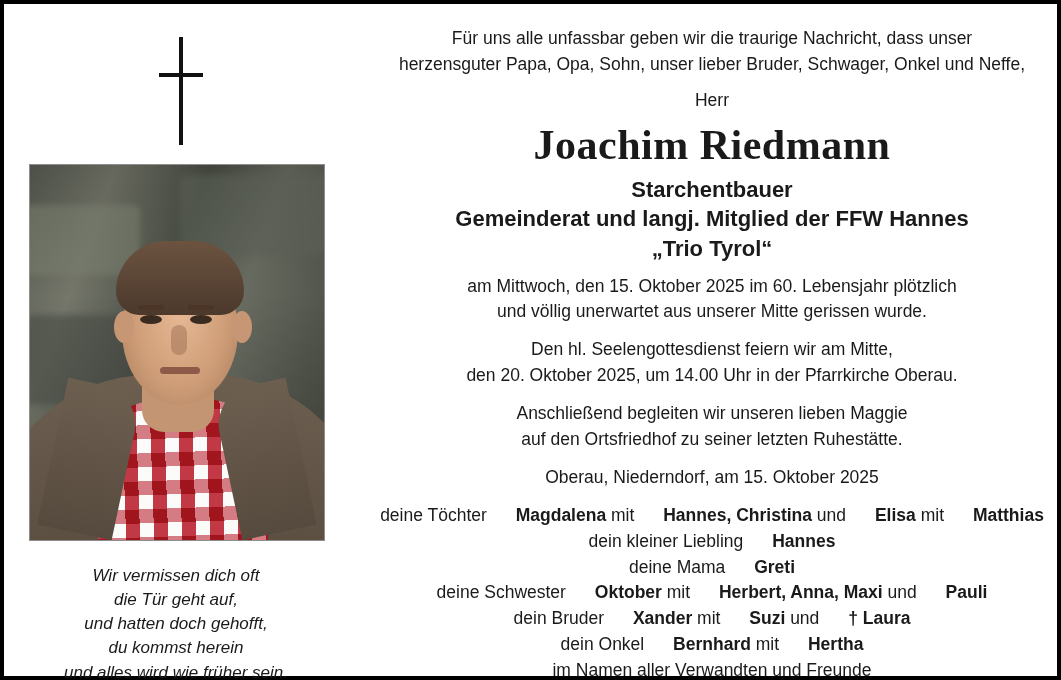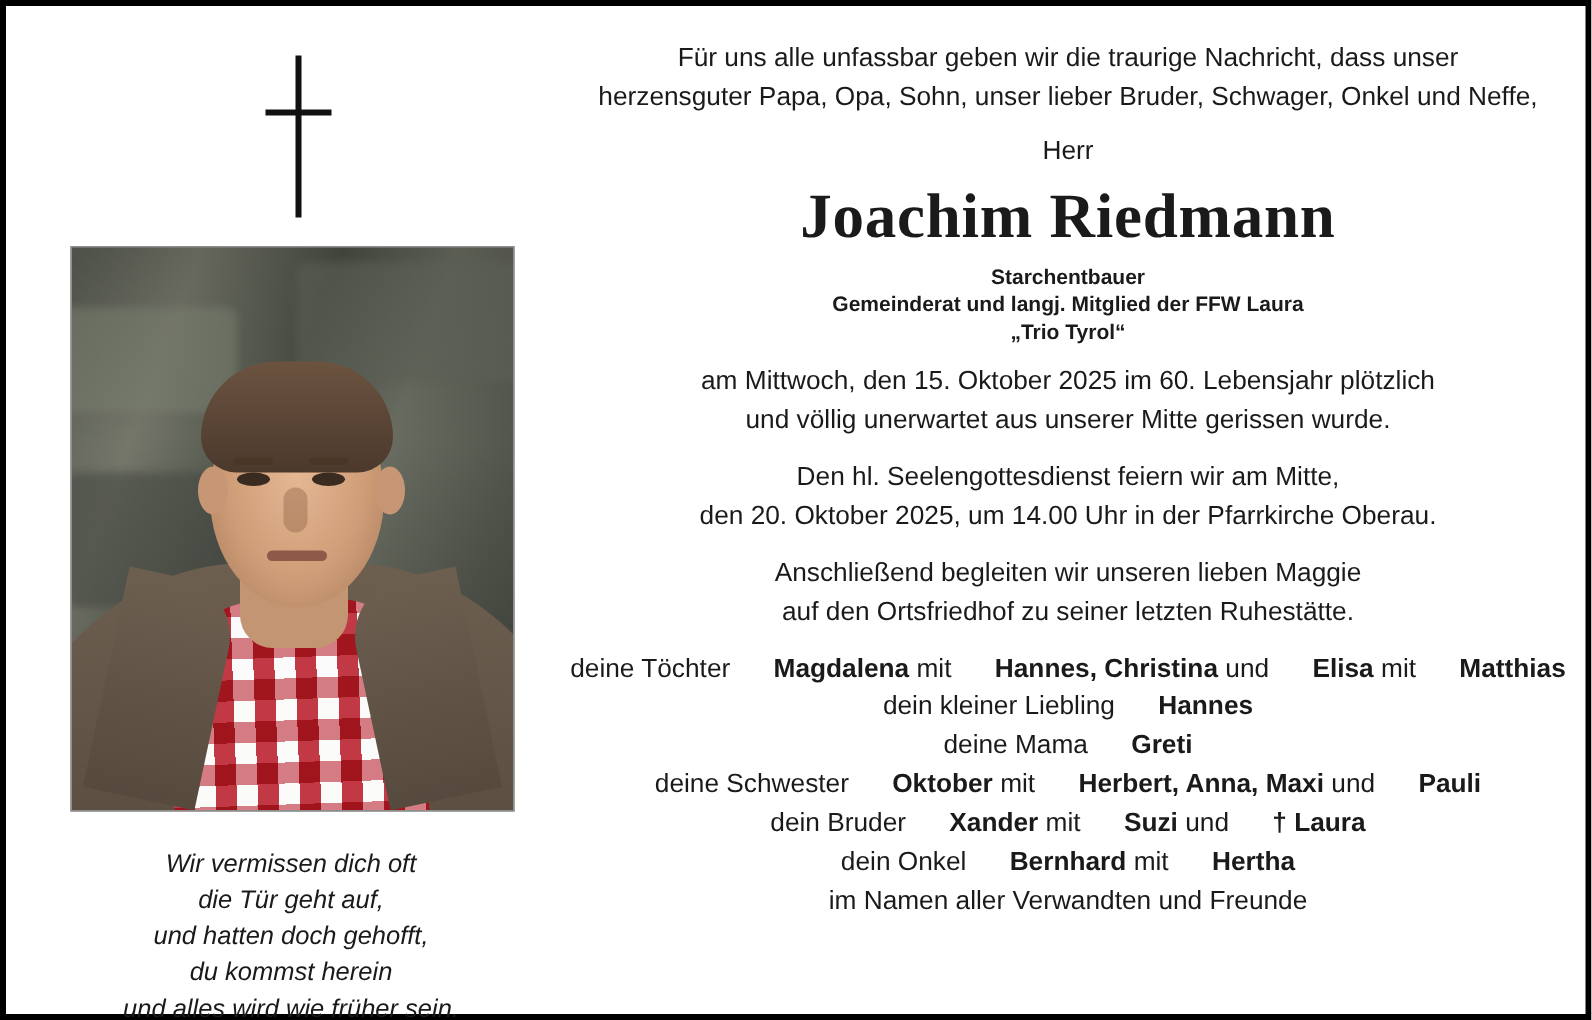--- a/index.html
+++ b/index.html
@@ -24,21 +24,21 @@
   }
   .inner {
     position: absolute;
     inset: 6px;
     border: 1px solid #ffffff;
   }
 
   
   .left-col {
     position: absolute;
-    left: 18px;
+    left: 0;
     top: 8px;
     width: 330px;
     height: 652px;
   }
   .cross {
     position: absolute;
     left: 148px;
     top: 18px;
     width: 44px;
     height: 108px;
@@ -228,21 +228,21 @@
     margin-top: 10px;
   }
   .name {
     font-size: 42px;
     font-weight: bold;
     letter-spacing: 0.5px;
     margin: 10px 0 6px;
     font-family: Liberation Serif, serif;
   }
   .roles {
-    font-size: 14px;
+    font-size: 22px;
     font-weight: bold;
     line-height: 1.35;
   }
   .body-txt {
     font-size: 17.5px;
     line-height: 1.48;
   }
   .spacer-sm { height: 10px; }
   .italic-line {
     font-style: italic;
@@ -305,41 +305,42 @@
         <div>Für uns alle unfassbar geben wir die traurige Nachricht, dass unser</div>
         <div>herzensguter Papa, Opa, Sohn, unser lieber Bruder, Schwager, Onkel und Neffe,</div>
       </div>
 
       <div class="herr">Herr</div>
 
       <div class="name">Joachim Riedmann</div>
 
       <div class="roles">
         <div>Starchentbauer</div>
-        <div>Gemeinderat und langj. Mitglied der FFW Laura</div>
+        <div>Gemeinderat und langj. Mitglied der FFW Hannes</div>
         <div>„Trio Tyrol“</div>
       </div>
 
       <div class="spacer-sm"></div>
 
       <div class="body-txt blk">
         <div>am Mittwoch, den 15. Oktober 2025 im 60. Lebensjahr plötzlich</div>
         <div>und völlig unerwartet aus unserer Mitte gerissen wurde.</div>
       </div>
 
       <div class="body-txt blk">
         <div>Den hl. Seelengottesdienst feiern wir am Mitte,</div>
         <div>den 20. Oktober 2025, um 14.00 Uhr in der Pfarrkirche Oberau.</div>
       </div>
 
       <div class="body-txt blk">
         <div>Anschließend begleiten wir unseren lieben Maggie</div>
         <div>auf den Ortsfriedhof zu seiner letzten Ruhestätte.</div>
       </div>
 
+      <div class="body-txt blk">Oberau, Niederndorf, am 15. Oktober 2025</div>
 
 
       <div class="family blk">
         <div>deine Töchter <b>Magdalena</b> mit <b>Hannes, Christina</b> und <b>Elisa</b> mit <b>Matthias</b></div>
         <div>dein kleiner Liebling <b>Hannes</b></div>
         <div>deine Mama <b>Greti</b></div>
         <div>deine Schwester <b>Oktober</b> mit <b>Herbert, Anna, Maxi</b> und <b>Pauli</b></div>
         <div>dein Bruder <b>Xander</b> mit <b>Suzi</b> und <b>† Laura</b></div>
         <div>dein Onkel <b>Bernhard</b> mit <b>Hertha</b></div>
         <div>im Namen aller Verwandten und Freunde</div>

